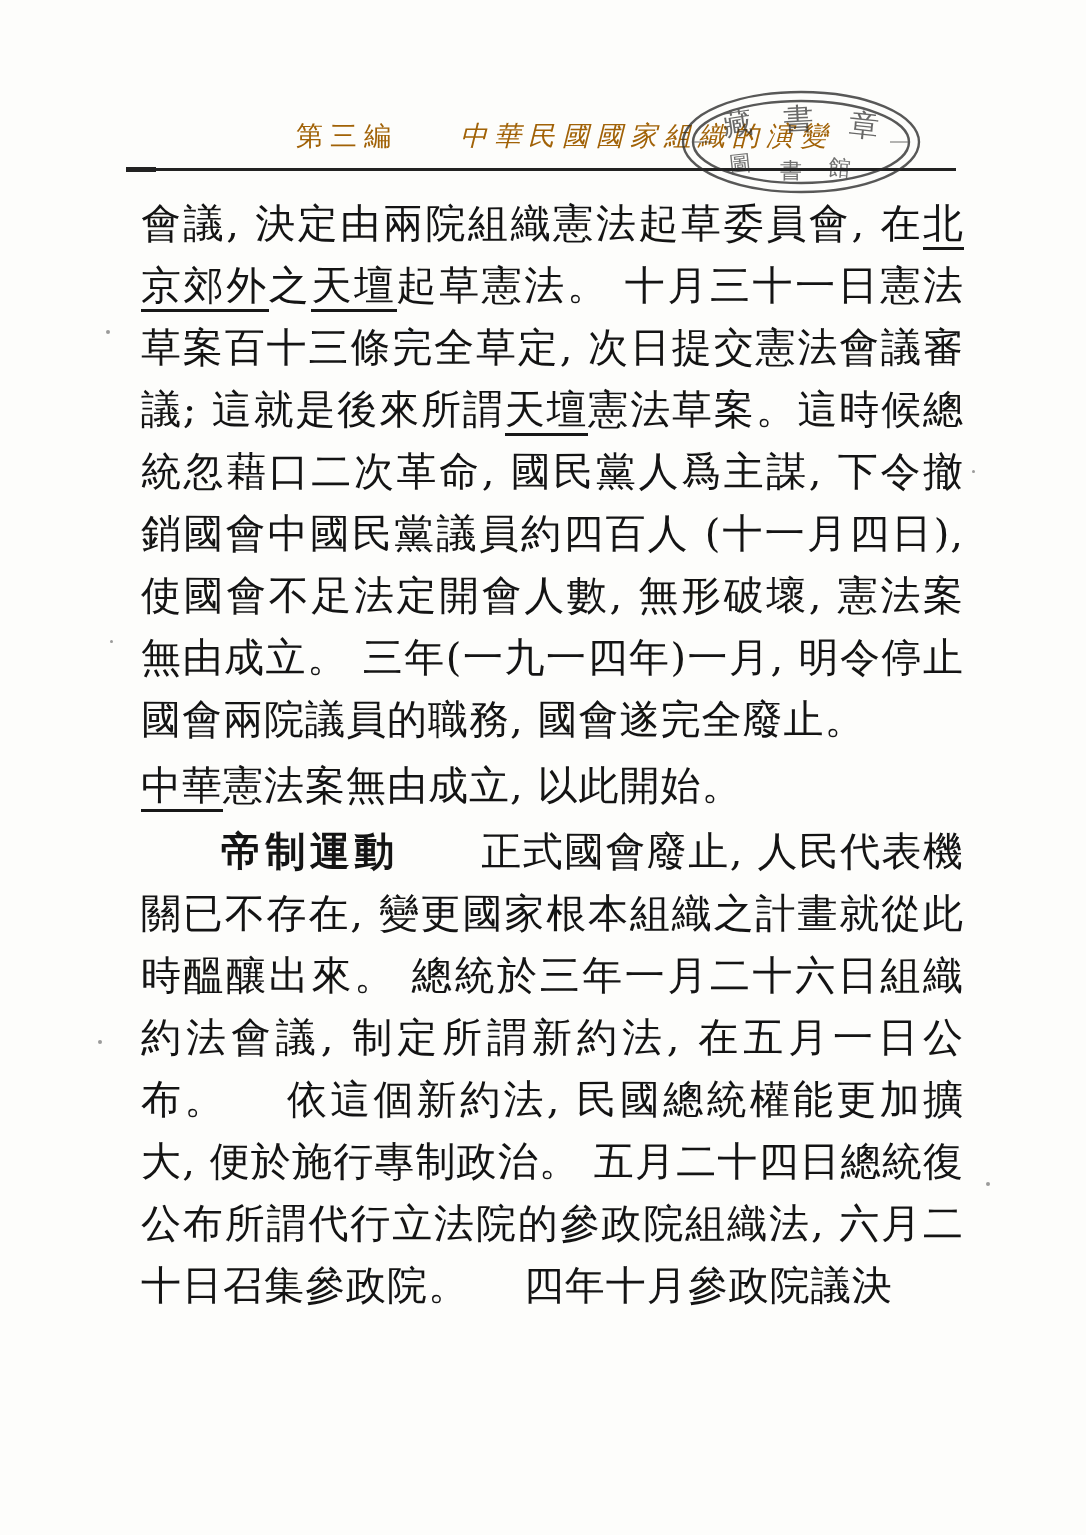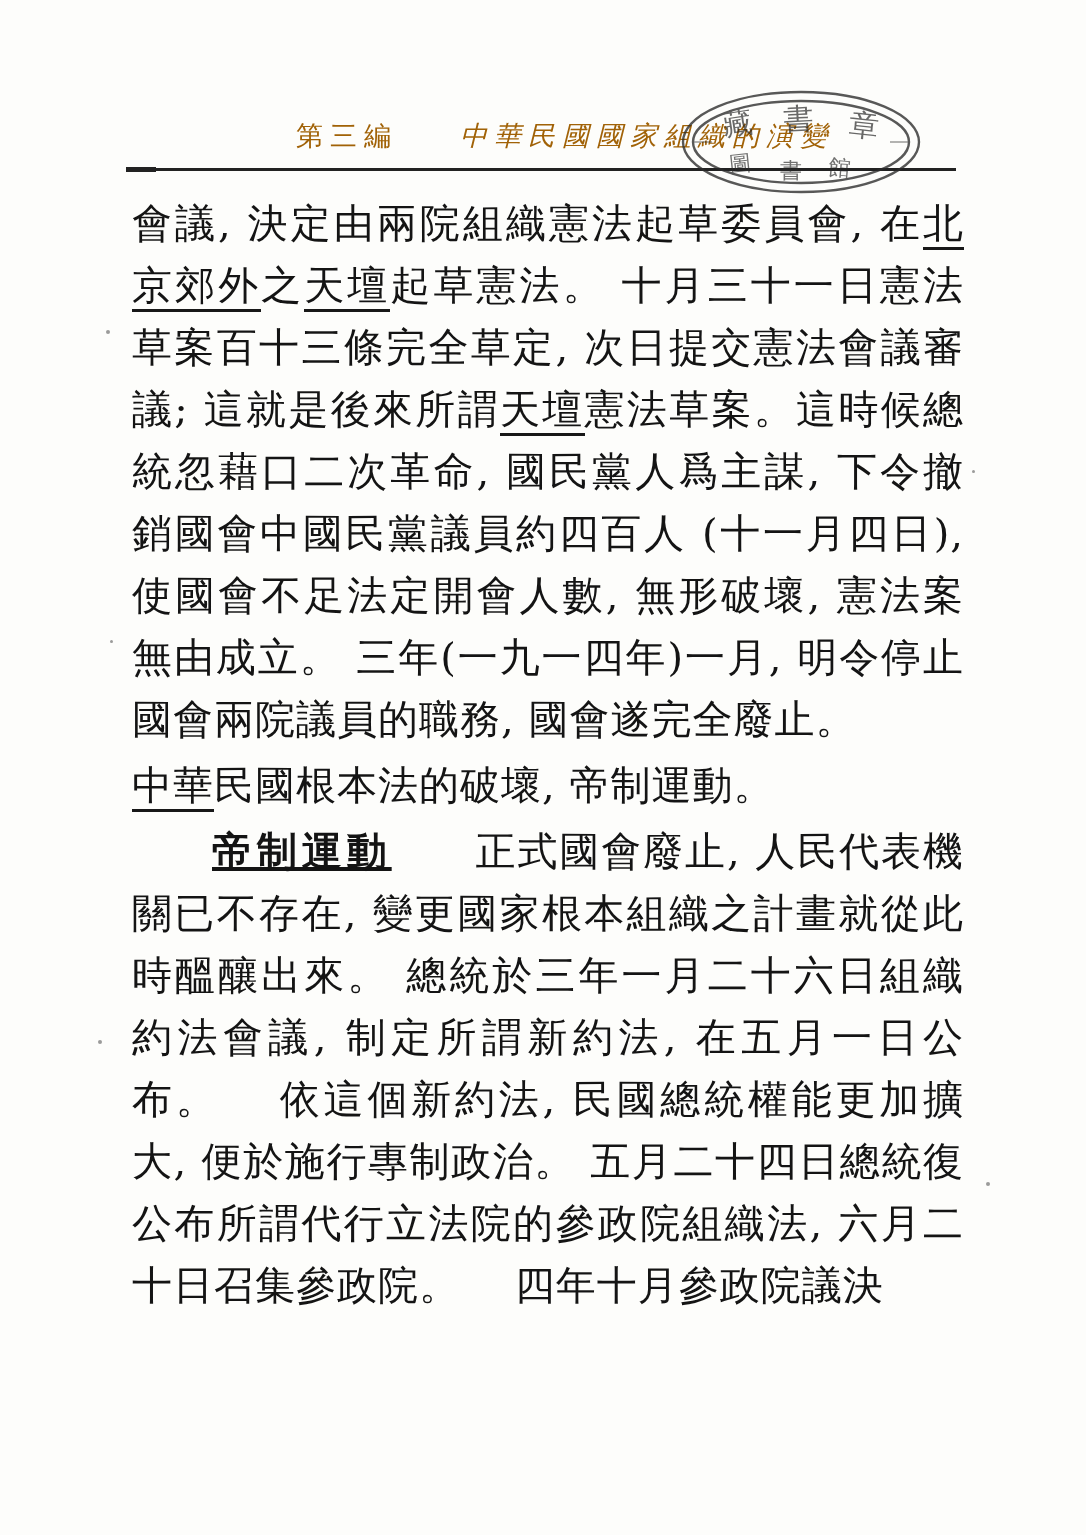--- a/index.html
+++ b/index.html
@@ -81,38 +81,37 @@
     top: 192px;
     left: 124px;
     width: 840px;
     font-size: 40px;
     line-height: 62px;
     color: #141414;
     letter-spacing: 1px;
     text-align: justify;
   }
   .para {
-    margin: 0 0 0 8px;
+    margin: 0 0 0 17px;
     text-align: justify;
     text-justify: inter-ideograph;
   }
   .para + .para {
     margin-top: 4px;
   }
   .indent {
     text-indent: 80px;
   }
   .u {
     border-bottom: 3px solid #181818;
     padding-bottom: 1px;
   }
   .bold {
     font-weight: bold;
     letter-spacing: 4px;
-    text-decoration: underline;
   }
 
   
   .speck {
     position: absolute;
     background: #3a3a3a;
     border-radius: 50%;
     opacity: .5;
   }
 </style>
@@ -151,21 +150,21 @@
     </svg>
   </div>
 
   <div class="body-text">
 
     <p class="para">
       <span>會議, 決定由兩院組織憲法起草委員會, 在</span><span class="u">北京郊外</span><span>之</span><span class="u">天壇</span><span>起草憲法。 十月三十一日憲法草案百十三條完全草定, 次日提交憲法會議審議; 這就是後來所謂</span><span class="u">天壇</span><span>憲法草案。這時候總統忽藉口二次革命, 國民黨人爲主謀, 下令撤銷國會中國民黨議員約四百人 (十一月四日), 使國會不足法定開會人數, 無形破壞, 憲法案無由成立。 三年(一九一四年)一月, 明令停止國會兩院議員的職務, 國會遂完全廢止。</span>
     </p>
 
     <p class="para">
-      <span class="u">中華</span><span>民國根本法的破壞, 帝制運動。</span>
+      <span class="u">中華</span><span>憲法案無由成立, 以此開始。</span>
     </p>
 
     <p class="para indent">
       <span class="bold">帝制運動</span><span>　　正式國會廢止, 人民代表機關已不存在, 變更國家根本組織之計畫就從此時醞釀出來。 總統於三年一月二十六日組織約法會議, 制定所謂新約法, 在五月一日公布。 　依這個新約法, 民國總統權能更加擴大, 便於施行專制政治。 五月二十四日總統復公布所謂代行立法院的參政院組織法, 六月二十日召集參政院。 　四年十月參政院議決</span>
     </p>
 
   </div>
 
   <div class="speck" style="left:106px; top:330px; width:4px; height:4px;"></div>
   <div class="speck" style="left:110px; top:640px; width:3px; height:3px;"></div>

